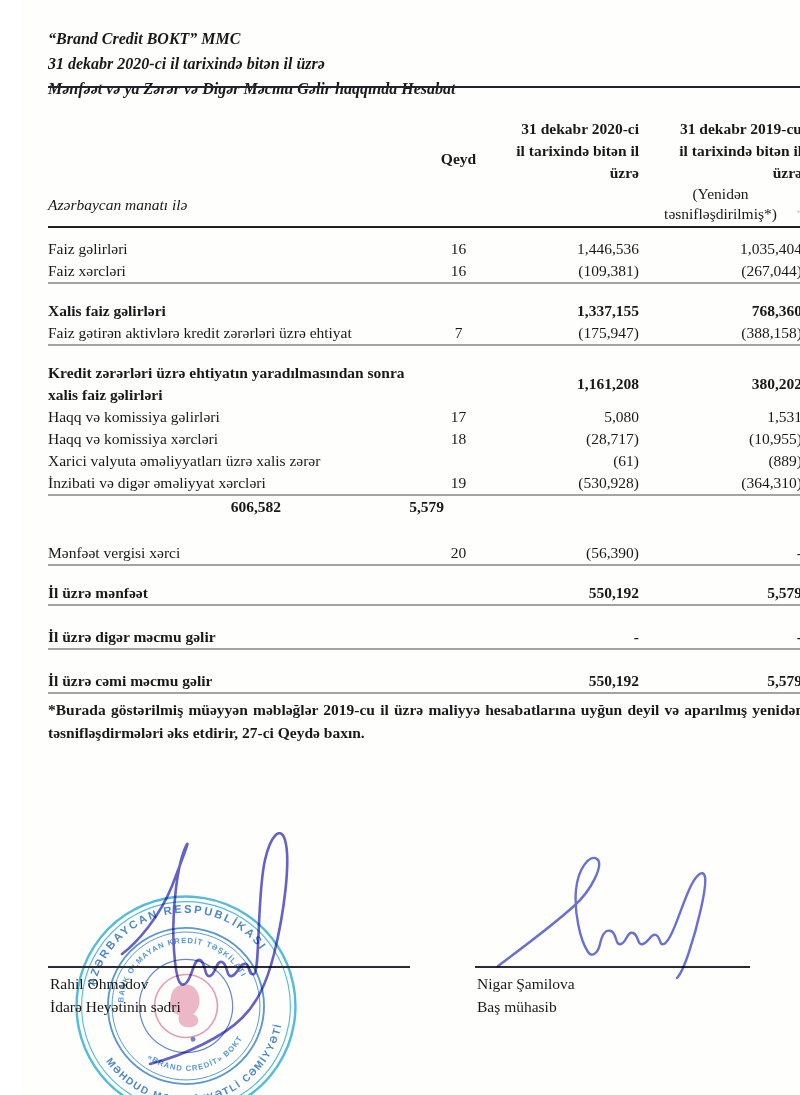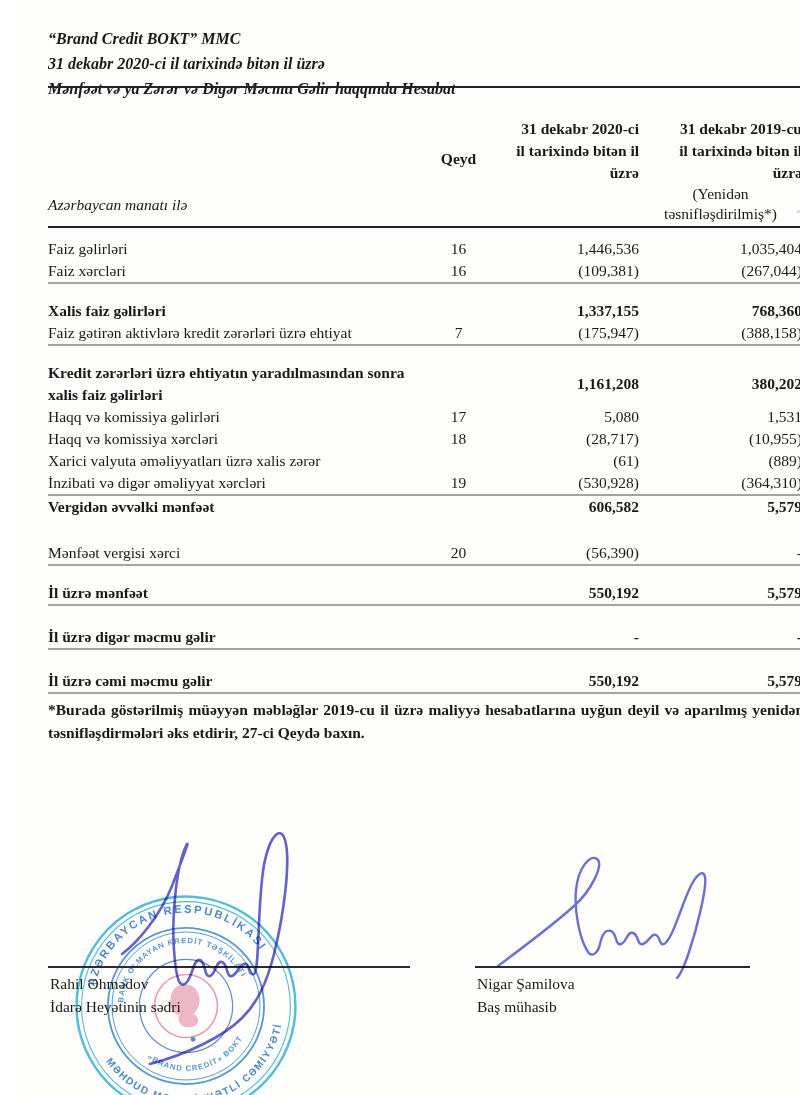--- a/index.html
+++ b/index.html
@@ -140,21 +140,20 @@
       <div class="v2020">(61)</div>
       <div class="v2019">(889)</div>
     </div>
     <div class="trow rule">
       <div class="label">İnzibati və digər əməliyyat xərcləri</div>
       <div class="qeyd">19</div>
       <div class="v2020">(530,928)</div>
       <div class="v2019">(364,310)</div>
     </div>
     <div class="trow bold">
-      <div class="label">Vergidən əvvəlki mənfəət</div>
       <div class="qeyd"></div>
       <div class="v2020">606,582</div>
       <div class="v2019">5,579</div>
     </div>
     <div class="sp24"></div>
     <div class="trow rule">
       <div class="label">Mənfəət vergisi xərci</div>
       <div class="qeyd">20</div>
       <div class="v2020">(56,390)</div>
       <div class="v2019">-</div>

